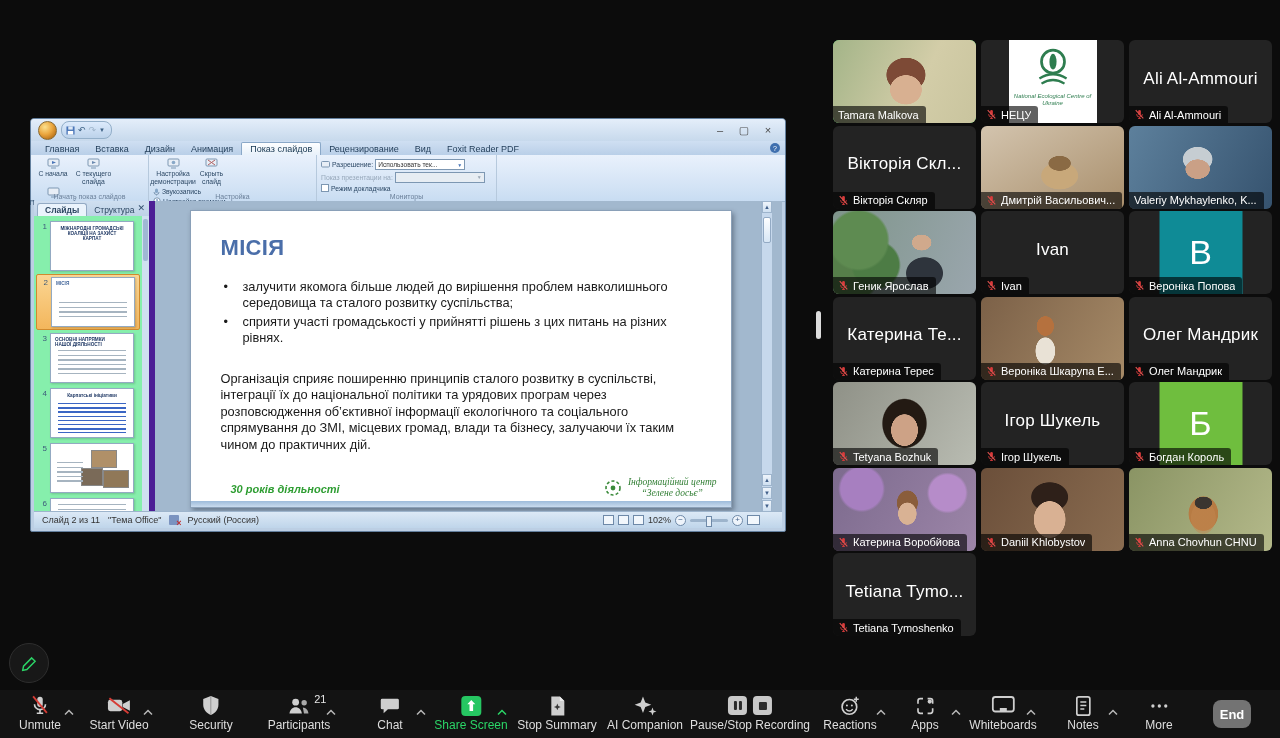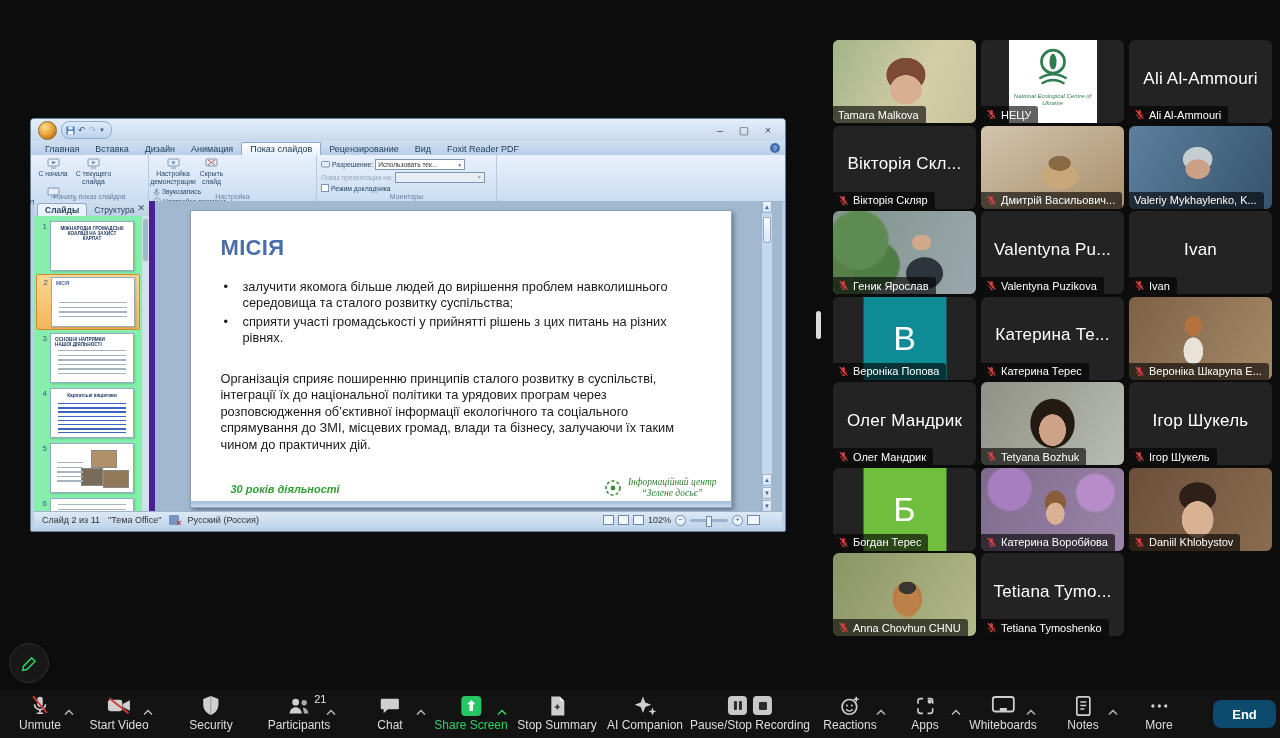--- a/index.html
+++ b/index.html
@@ -79,22 +79,22 @@
   .tb-ic{height:25px;display:flex;align-items:center;justify-content:center;position:relative;}
   .tb-lb{font-size:12px;color:#dedede;margin-top:0px;white-space:nowrap;}
   .tb-lb.green{color:#2bd567;}
   .tb-chev{position:absolute;top:12px;transform:translateX(-50%);}
   .badge{position:absolute;top:0px;right:-15px;font-size:11px;color:#e6e6e6;}
   .share-sq{width:20px;height:20px;border-radius:4px;background:#26c662;display:flex;align-items:center;justify-content:center;}
   .rec-btn{width:19px;height:19px;border-radius:4px;background:#c9c9c9;display:inline-flex;
     align-items:center;justify-content:center;gap:2px;margin:0 3px;}
   .rec-btn .bar{width:3px;height:9px;background:#2b2b2b;border-radius:1px;}
   .rec-btn .sq{width:8px;height:8px;background:#2b2b2b;border-radius:1px;}
-  #end-btn{position:absolute;left:1213px;top:10px;width:63px;height:28px;border-radius:8px;
-    background:#0c4a6e;color:#fff;font-size:13px;font-weight:bold;display:flex;align-items:center;justify-content:center;}
+  #end-btn{position:absolute;left:1213px;top:10px;width:38px;height:28px;border-radius:8px;
+    background:#737373;color:#fff;font-size:13px;font-weight:bold;display:flex;align-items:center;justify-content:center;}
   
   #ppt{position:absolute;left:30px;top:118px;width:756px;height:414px;background:#bccfe4;
     border:1px solid #64809e;border-radius:4px 4px 2px 2px;box-sizing:border-box;}
   .titlebar{position:relative;height:22px;display:flex;align-items:center;
     background:linear-gradient(#e4eefa,#c7d9ec);border-radius:3px 3px 0 0;}
   .orb{width:19px;height:19px;border-radius:50%;margin:0 4px 0 7px;
     background:radial-gradient(circle at 35% 30%,#fbe08e,#eba73f 45%,#c27a1e 75%,#8a4d12);
     border:1px solid #8a6a30;box-sizing:border-box;}
   .qat{display:flex;align-items:center;gap:3px;background:linear-gradient(#dceafc,#bcd2ea);
     border:1px solid #93afc9;border-radius:8px;padding:1px 6px 1px 4px;height:14px;}
@@ -496,34 +496,20 @@
             <rect x="6" y="1.5" width="4" height="7.5" rx="2" fill="#d83a3a"></rect>
             <path d="M3.8 7.5a4.2 4.2 0 0 0 8.4 0" stroke="#d83a3a" stroke-width="1.3" fill="none"></path>
             <path d="M8 11.8v2M6 13.8h4" stroke="#d83a3a" stroke-width="1.3" fill="none"></path>
             <line x1="2.5" y1="1.5" x2="13.5" y2="13.5" stroke="#e0524f" stroke-width="1.5"></line>
           </svg>
         </span>
         <span class="nm">Геник Ярослав</span>
       </div>
     </div>
     <div class="tile">
-      <div class="cname">Valentyna Pu...</div>
-      <div class="plabel">
-        <span class="pmic">
-          <svg width="11" height="11" viewBox="0 0 16 16">
-            <rect x="6" y="1.5" width="4" height="7.5" rx="2" fill="#d83a3a"></rect>
-            <path d="M3.8 7.5a4.2 4.2 0 0 0 8.4 0" stroke="#d83a3a" stroke-width="1.3" fill="none"></path>
-            <path d="M8 11.8v2M6 13.8h4" stroke="#d83a3a" stroke-width="1.3" fill="none"></path>
-            <line x1="2.5" y1="1.5" x2="13.5" y2="13.5" stroke="#e0524f" stroke-width="1.5"></line>
-          </svg>
-        </span>
-        <span class="nm">Valentyna Puzikova</span>
-      </div>
-    </div>
-    <div class="tile">
       <div class="cname">Ivan</div>
       <div class="plabel">
         <span class="pmic">
           <svg width="11" height="11" viewBox="0 0 16 16">
             <rect x="6" y="1.5" width="4" height="7.5" rx="2" fill="#d83a3a"></rect>
             <path d="M3.8 7.5a4.2 4.2 0 0 0 8.4 0" stroke="#d83a3a" stroke-width="1.3" fill="none"></path>
             <path d="M8 11.8v2M6 13.8h4" stroke="#d83a3a" stroke-width="1.3" fill="none"></path>
             <line x1="2.5" y1="1.5" x2="13.5" y2="13.5" stroke="#e0524f" stroke-width="1.5"></line>
           </svg>
         </span>
@@ -618,21 +604,21 @@
       <div class="avbox" style="background:#6fbe3e;">Б</div>
       <div class="plabel">
         <span class="pmic">
           <svg width="11" height="11" viewBox="0 0 16 16">
             <rect x="6" y="1.5" width="4" height="7.5" rx="2" fill="#d83a3a"></rect>
             <path d="M3.8 7.5a4.2 4.2 0 0 0 8.4 0" stroke="#d83a3a" stroke-width="1.3" fill="none"></path>
             <path d="M8 11.8v2M6 13.8h4" stroke="#d83a3a" stroke-width="1.3" fill="none"></path>
             <line x1="2.5" y1="1.5" x2="13.5" y2="13.5" stroke="#e0524f" stroke-width="1.5"></line>
           </svg>
         </span>
-        <span class="nm">Богдан Терес</span>
+        <span class="nm">Богдан Король</span>
       </div>
     </div>
     <div class="tile">
       <div class="tbg v-kateryna-v"></div>
       <div class="plabel">
         <span class="pmic">
           <svg width="11" height="11" viewBox="0 0 16 16">
             <rect x="6" y="1.5" width="4" height="7.5" rx="2" fill="#d83a3a"></rect>
             <path d="M3.8 7.5a4.2 4.2 0 0 0 8.4 0" stroke="#d83a3a" stroke-width="1.3" fill="none"></path>
             <path d="M8 11.8v2M6 13.8h4" stroke="#d83a3a" stroke-width="1.3" fill="none"></path>

